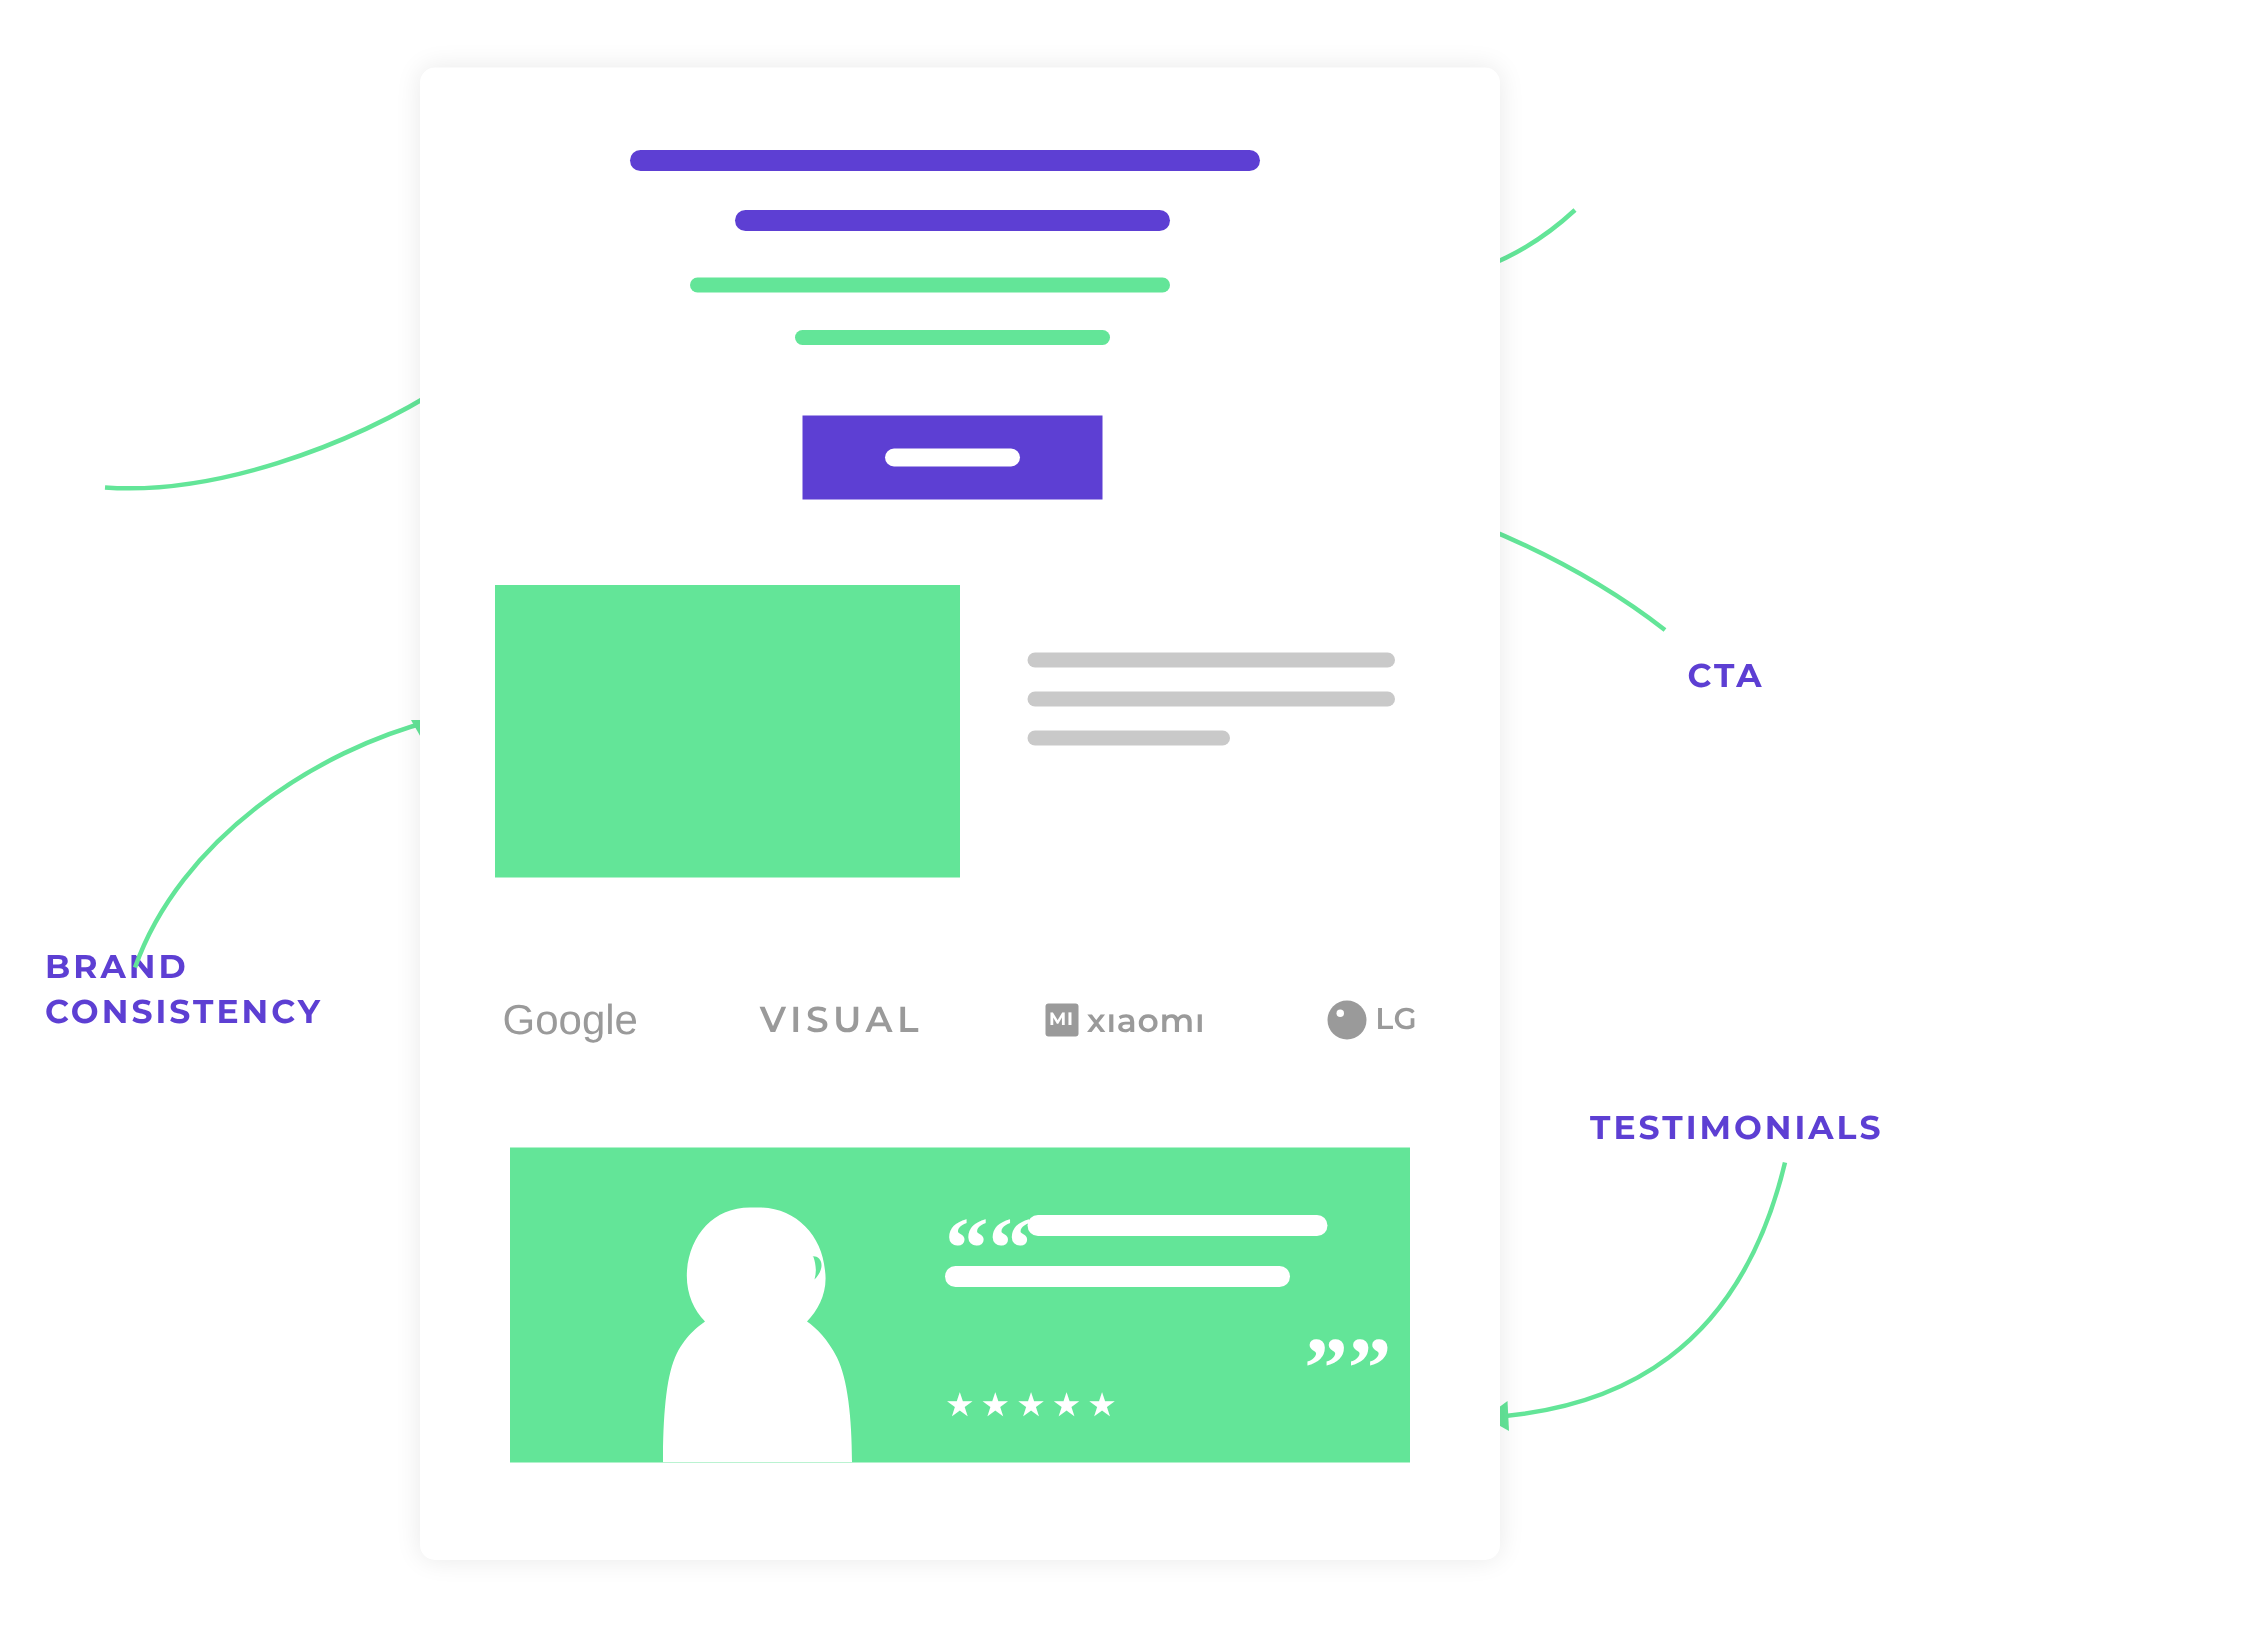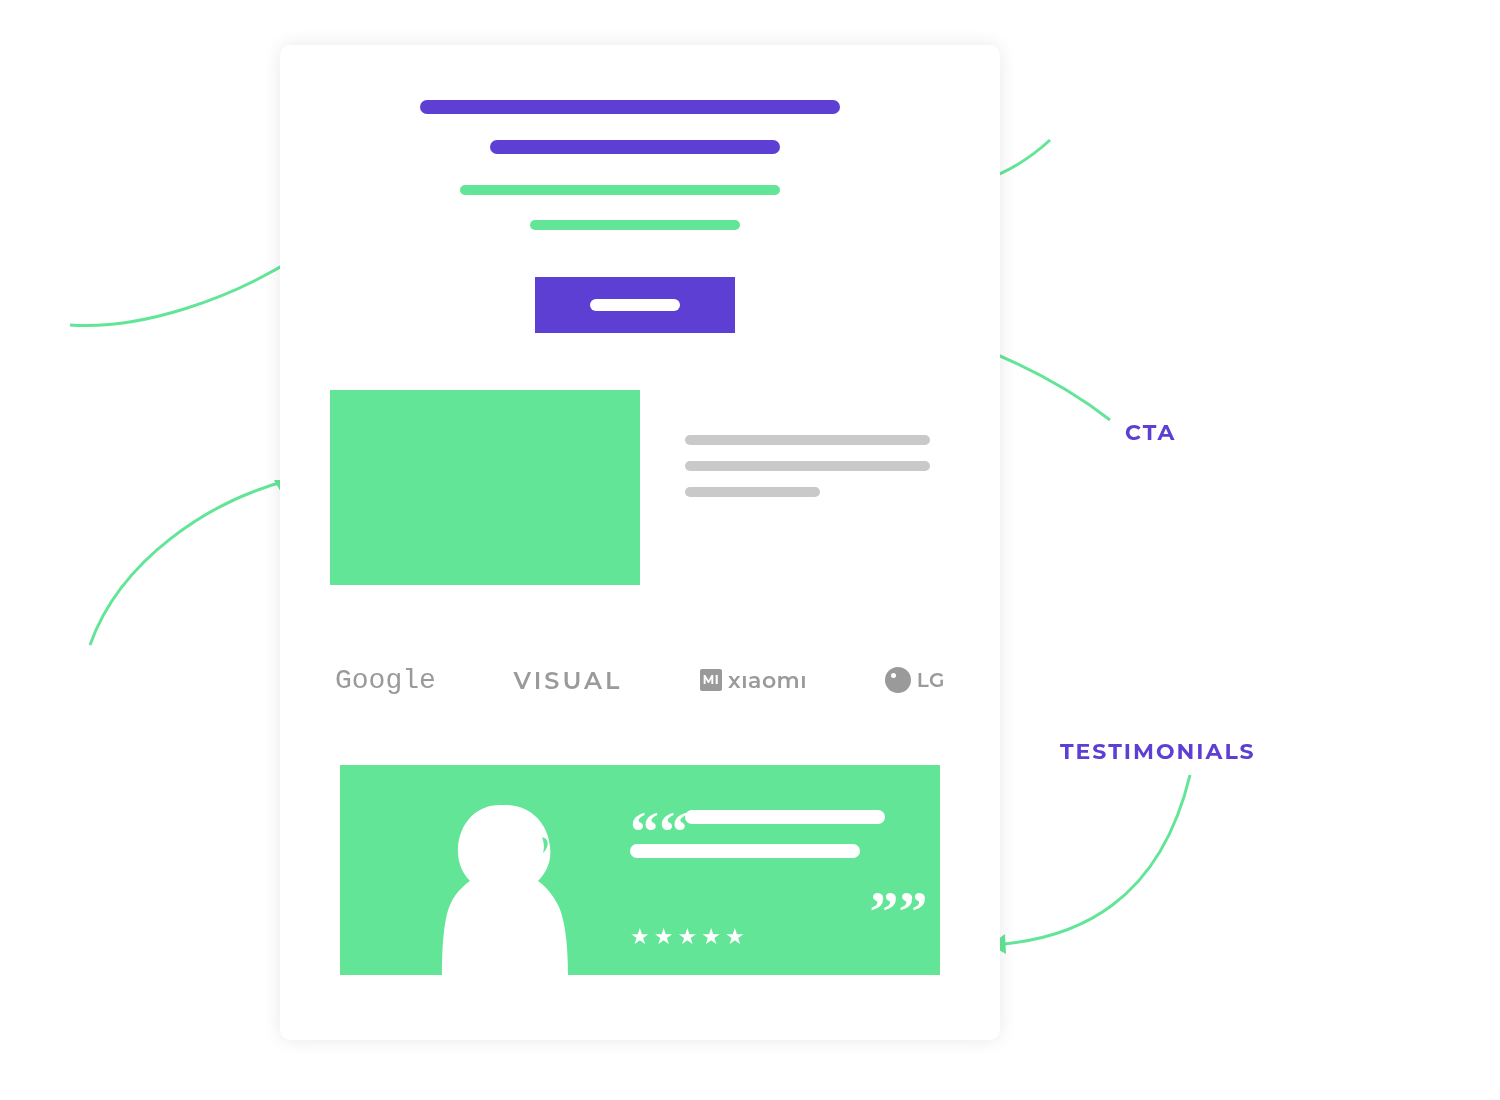--- a/index.html
+++ b/index.html
@@ -9,21 +9,21 @@
   .purple{background:#5d3fd3}
   .green{background:#63e598}
   .cta{position:absolute;left:255px;top:232px;width:200px;height:56px;background:#5d3fd3;display:flex;align-items:center;justify-content:center}
   .cta .inner{width:90px;height:12px;background:#fff;border-radius:7px}
   .imgblock{position:absolute;left:50px;top:345px;width:310px;height:195px;background:#63e598}
   .para{position:absolute;left:405px;top:390px}
   .para .ln{width:245px;height:10px;border-radius:6px;background:#c9c9c9;margin-bottom:16px}
   .para .ln.short{width:135px}
   .logos{position:absolute;left:55px;top:610px;width:610px;height:50px;display:flex;justify-content:space-between;align-items:center;color:#9a9a9a}
   .logo{font-weight:600;letter-spacing:.5px;font-size:24px}
-  .logo.google{font-family:Liberation Mono, monospace;font-weight:500;font-size:28px;letter-spacing:0}
+  .logo.google{font-family:Liberation Sans, sans-serif;font-weight:500;font-size:28px;letter-spacing:0}
   .logo.samsung{letter-spacing:3px}
   .logo.xiaomi{font-size:22px;display:flex;align-items:center}
   .mi-icon{display:inline-block;width:22px;height:22px;background:#9a9a9a;color:#fff;font-size:12px;font-weight:700;line-height:22px;text-align:center;margin-right:6px;border-radius:2px}
   .logo.lg{display:flex;align-items:center;font-size:20px}
   .lg-circle{width:26px;height:26px;border-radius:50%;background:#9a9a9a;margin-right:6px;position:relative}
   .lg-circle::after{content:"";position:absolute;width:5px;height:5px;background:#fff;border-radius:50%;left:6px;top:6px}
   .testi{position:absolute;left:60px;top:720px;width:600px;height:210px;background:#63e598;overflow:hidden}
   .silhouette{position:absolute;left:70px;bottom:0;width:180px;height:190px}
   .quote-body{position:absolute;left:290px;top:45px;width:280px}
   .qmark{font-size:58px;font-weight:900;color:#fff;line-height:.6;font-family:Georgia,serif}
@@ -34,21 +34,23 @@
   .label{position:absolute;color:#5d3fd3;font-weight:700;letter-spacing:2px;font-size:22px;line-height:1.35}
   .arrow{position:absolute;pointer-events:none}
   .arrow path{stroke:#63e598;stroke-width:3;fill:none}
   .arrow .head{fill:#63e598;stroke:none}
 </style>
 </head>
 <body>
 
 <div class="stage">
 
-  <div class="label" style="left:1125px;top:418px">CTA</div>
+  <div class="label" style="left:30px;top:630px;white-space:pre">BRAND
+CONSISTENCY</div>
+  <div class="label" style="left:1125px;top:436px">CTA</div>
   <div class="label" style="left:1060px;top:737px">TESTIMONIALS</div>
 
   <svg class="arrow" style="left:60px;top:240px" width="260" height="100">
     <path d="M10,85 C80,90 170,60 240,15"></path>
     <polygon class="head" points="240,15 225,18 232,30"></polygon>
   </svg>
   <svg class="arrow" style="left:80px;top:470px" width="230" height="200">
     <path d="M10,175 C40,90 130,30 210,10"></path>
     <polygon class="head" points="210,10 194,10 202,24"></polygon>
   </svg>

